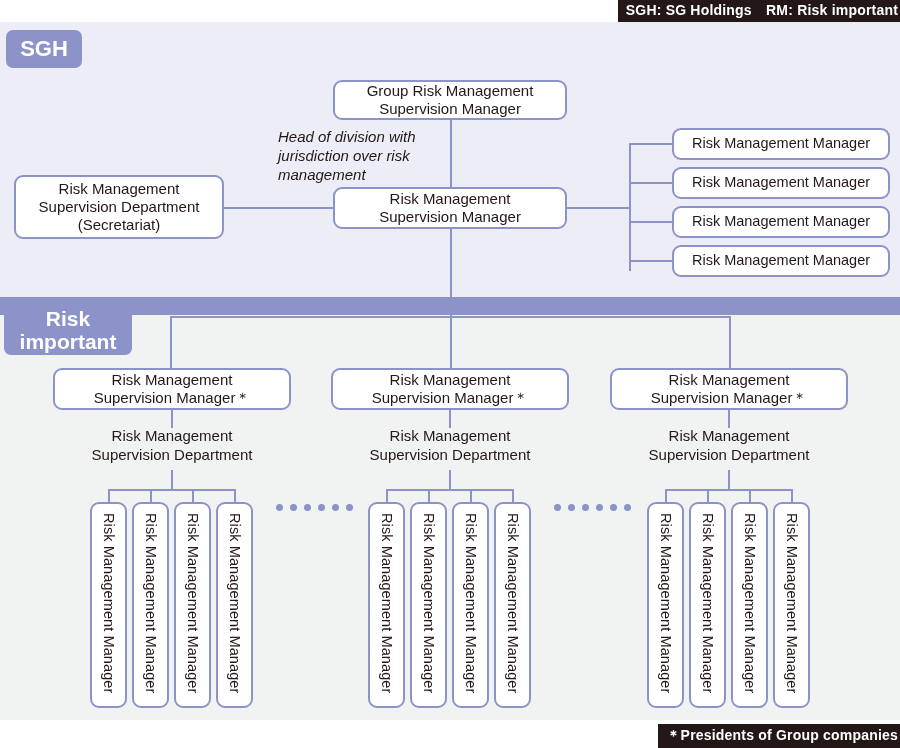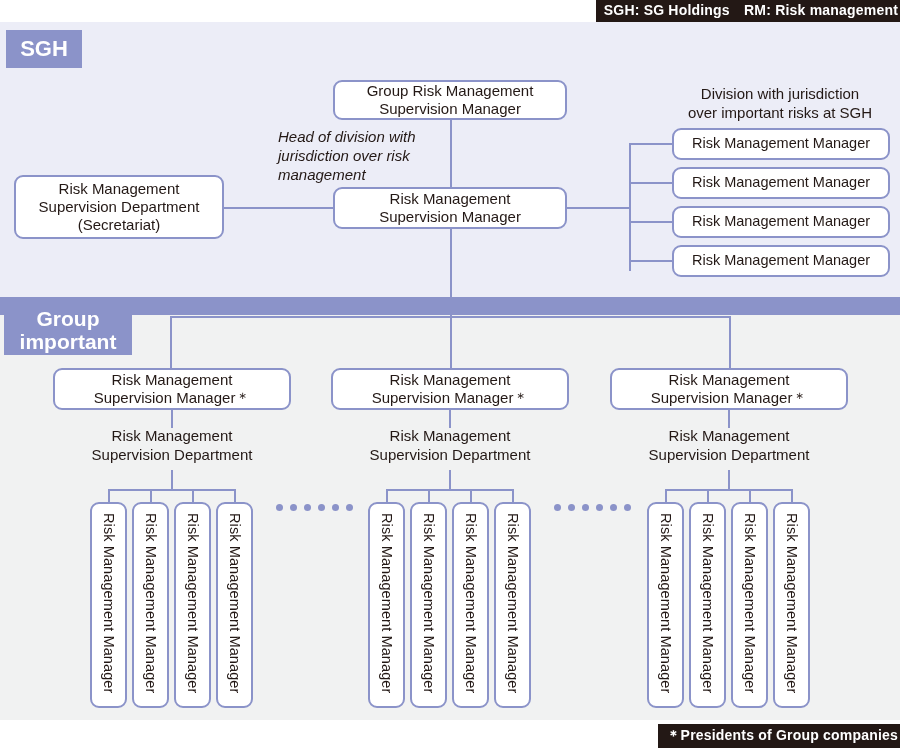--- a/index.html
+++ b/index.html
@@ -66,21 +66,21 @@
     height: 405px;
     background: #f1f2f2;
   }
 
   
   .section-badge {
     position: absolute;
     background: #8b93c9;
     color: #ffffff;
     font-weight: bold;
-    border-radius: 0;
+    border-radius: 7px;
     display: flex;
     align-items: center;
     justify-content: center;
     line-height: 1.08;
     text-align: center;
     z-index: 6;
   }
   #badge-sgh {
     left: 6px;
     top: 30px;
@@ -174,45 +174,44 @@
 </style>
 </head>
 <body>
 
 <div id="canvas">
 
   <div id="sgh-panel"></div>
   <div id="divider-bar"></div>
   <div id="group-panel"></div>
 
-  <div class="legend-strip" id="legend-top">SGH: SG Holdings　RM: Risk management</div>
+  <div class="legend-strip" id="legend-top">SGH: SG Holdings　RM: Risk important</div>
   <div class="legend-strip" id="legend-bottom">＊Presidents of Group companies</div>
 
   <div class="section-badge" id="badge-sgh">SGH</div>
   <div class="section-badge" id="badge-group">
-    <span>Group</span>
+    <span>Risk</span>
     <span>important</span>
   </div>
 
 
   <div class="line v" style="left:450px; top:116px; height:72px;"></div>
 
   <div class="node" id="box-group-risk" style="left:333px; top:80px; width:234px; height:40px;">Group Risk Management<br>Supervision Manager</div>
 
   <div class="caption left" id="cap-head" style="left:278px; top:128px; width:150px;font-style:italic;">Head of division with<br>jurisdiction over risk<br>management</div>
 
   <div class="line h" style="left:222px; top:207px; width:113px;"></div>
 
   <div class="node" id="box-secretariat" style="left:14px; top:175px; width:210px; height:64px;">Risk Management<br>Supervision Department<br>(Secretariat)</div>
 
   <div class="node" id="box-supervision-manager" style="left:333px; top:187px; width:234px; height:42px;">Risk Management<br>Supervision Manager</div>
 
   <div class="line v" style="left:450px; top:229px; height:146px;"></div>
 
-  <div class="caption center" id="cap-jurisdiction" style="left:665px; top:85px; width:230px;">Division with jurisdiction<br>over important risks at SGH</div>
 
   <div class="line h" style="left:567px; top:207px; width:63px;"></div>
   <div class="line v" style="left:629px; top:143px; height:128px;"></div>
   <div class="line h" style="left:629px; top:143px; width:45px;"></div>
   <div class="line h" style="left:629px; top:182px; width:45px;"></div>
   <div class="line h" style="left:629px; top:221px; width:45px;"></div>
   <div class="line h" style="left:629px; top:260px; width:45px;"></div>
 
   <div class="node small" style="left:672px; top:128px; width:218px; height:32px;">Risk Management Manager</div>
   <div class="node small" style="left:672px; top:167px; width:218px; height:32px;">Risk Management Manager</div>

